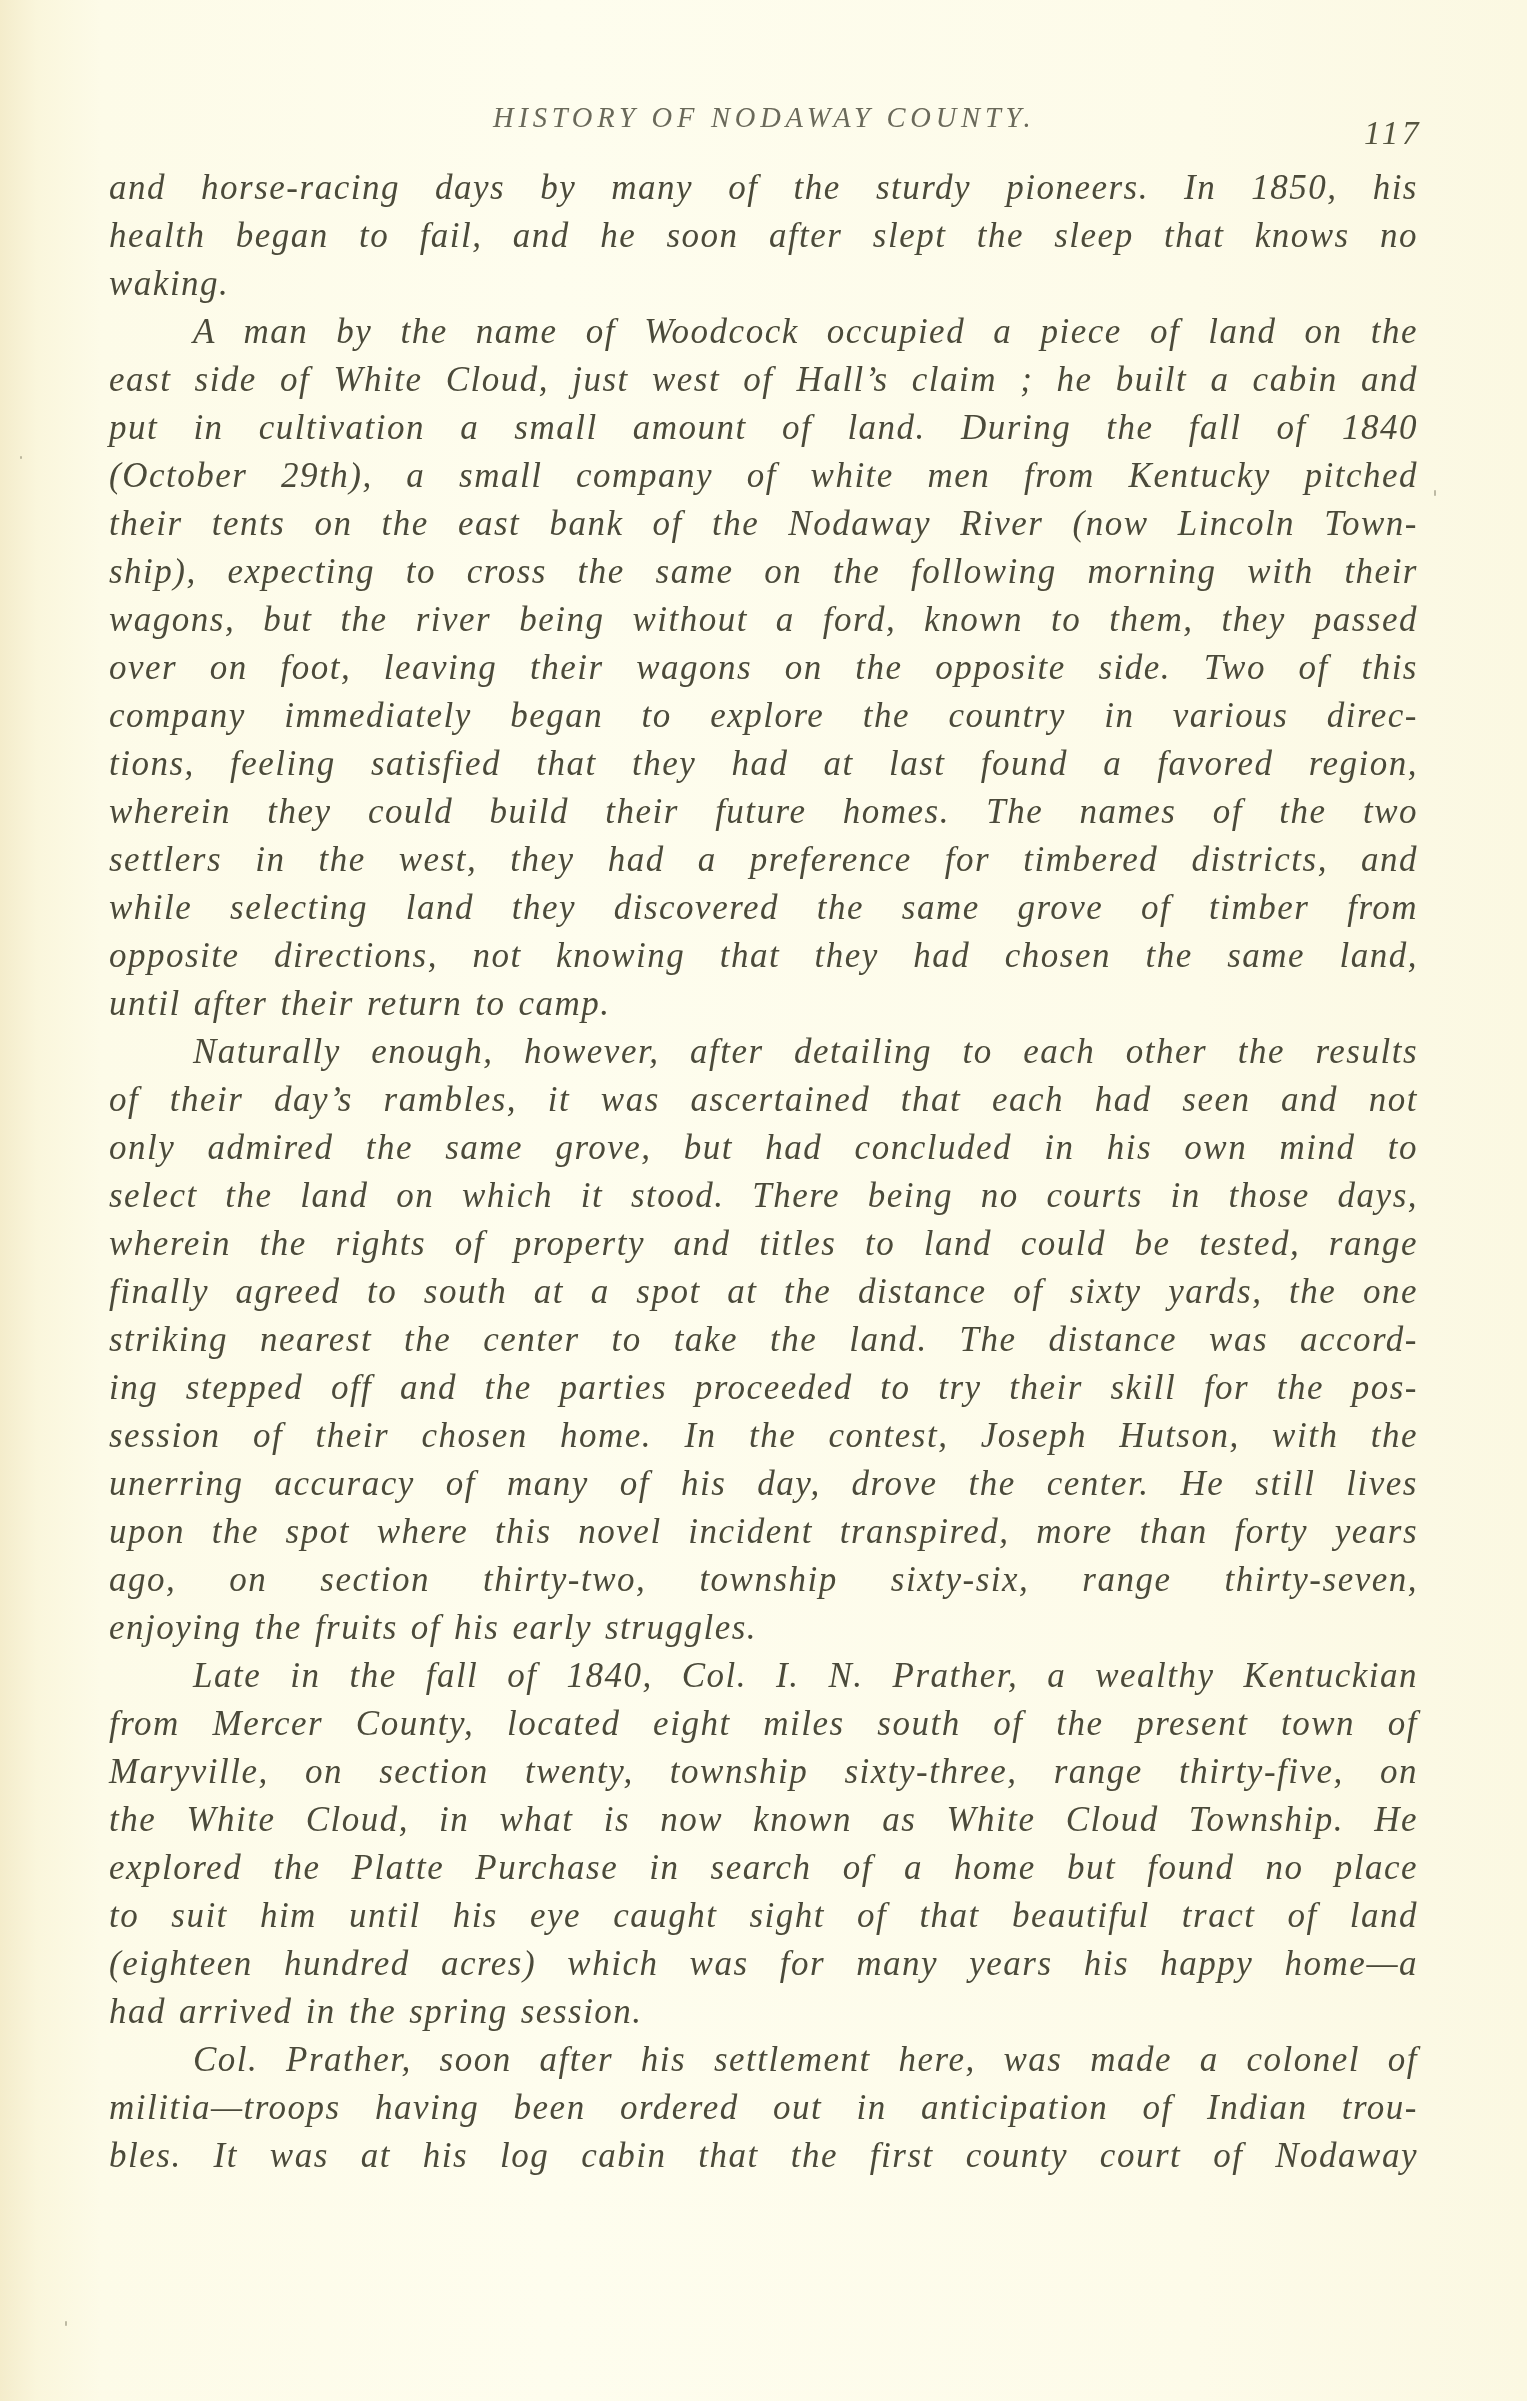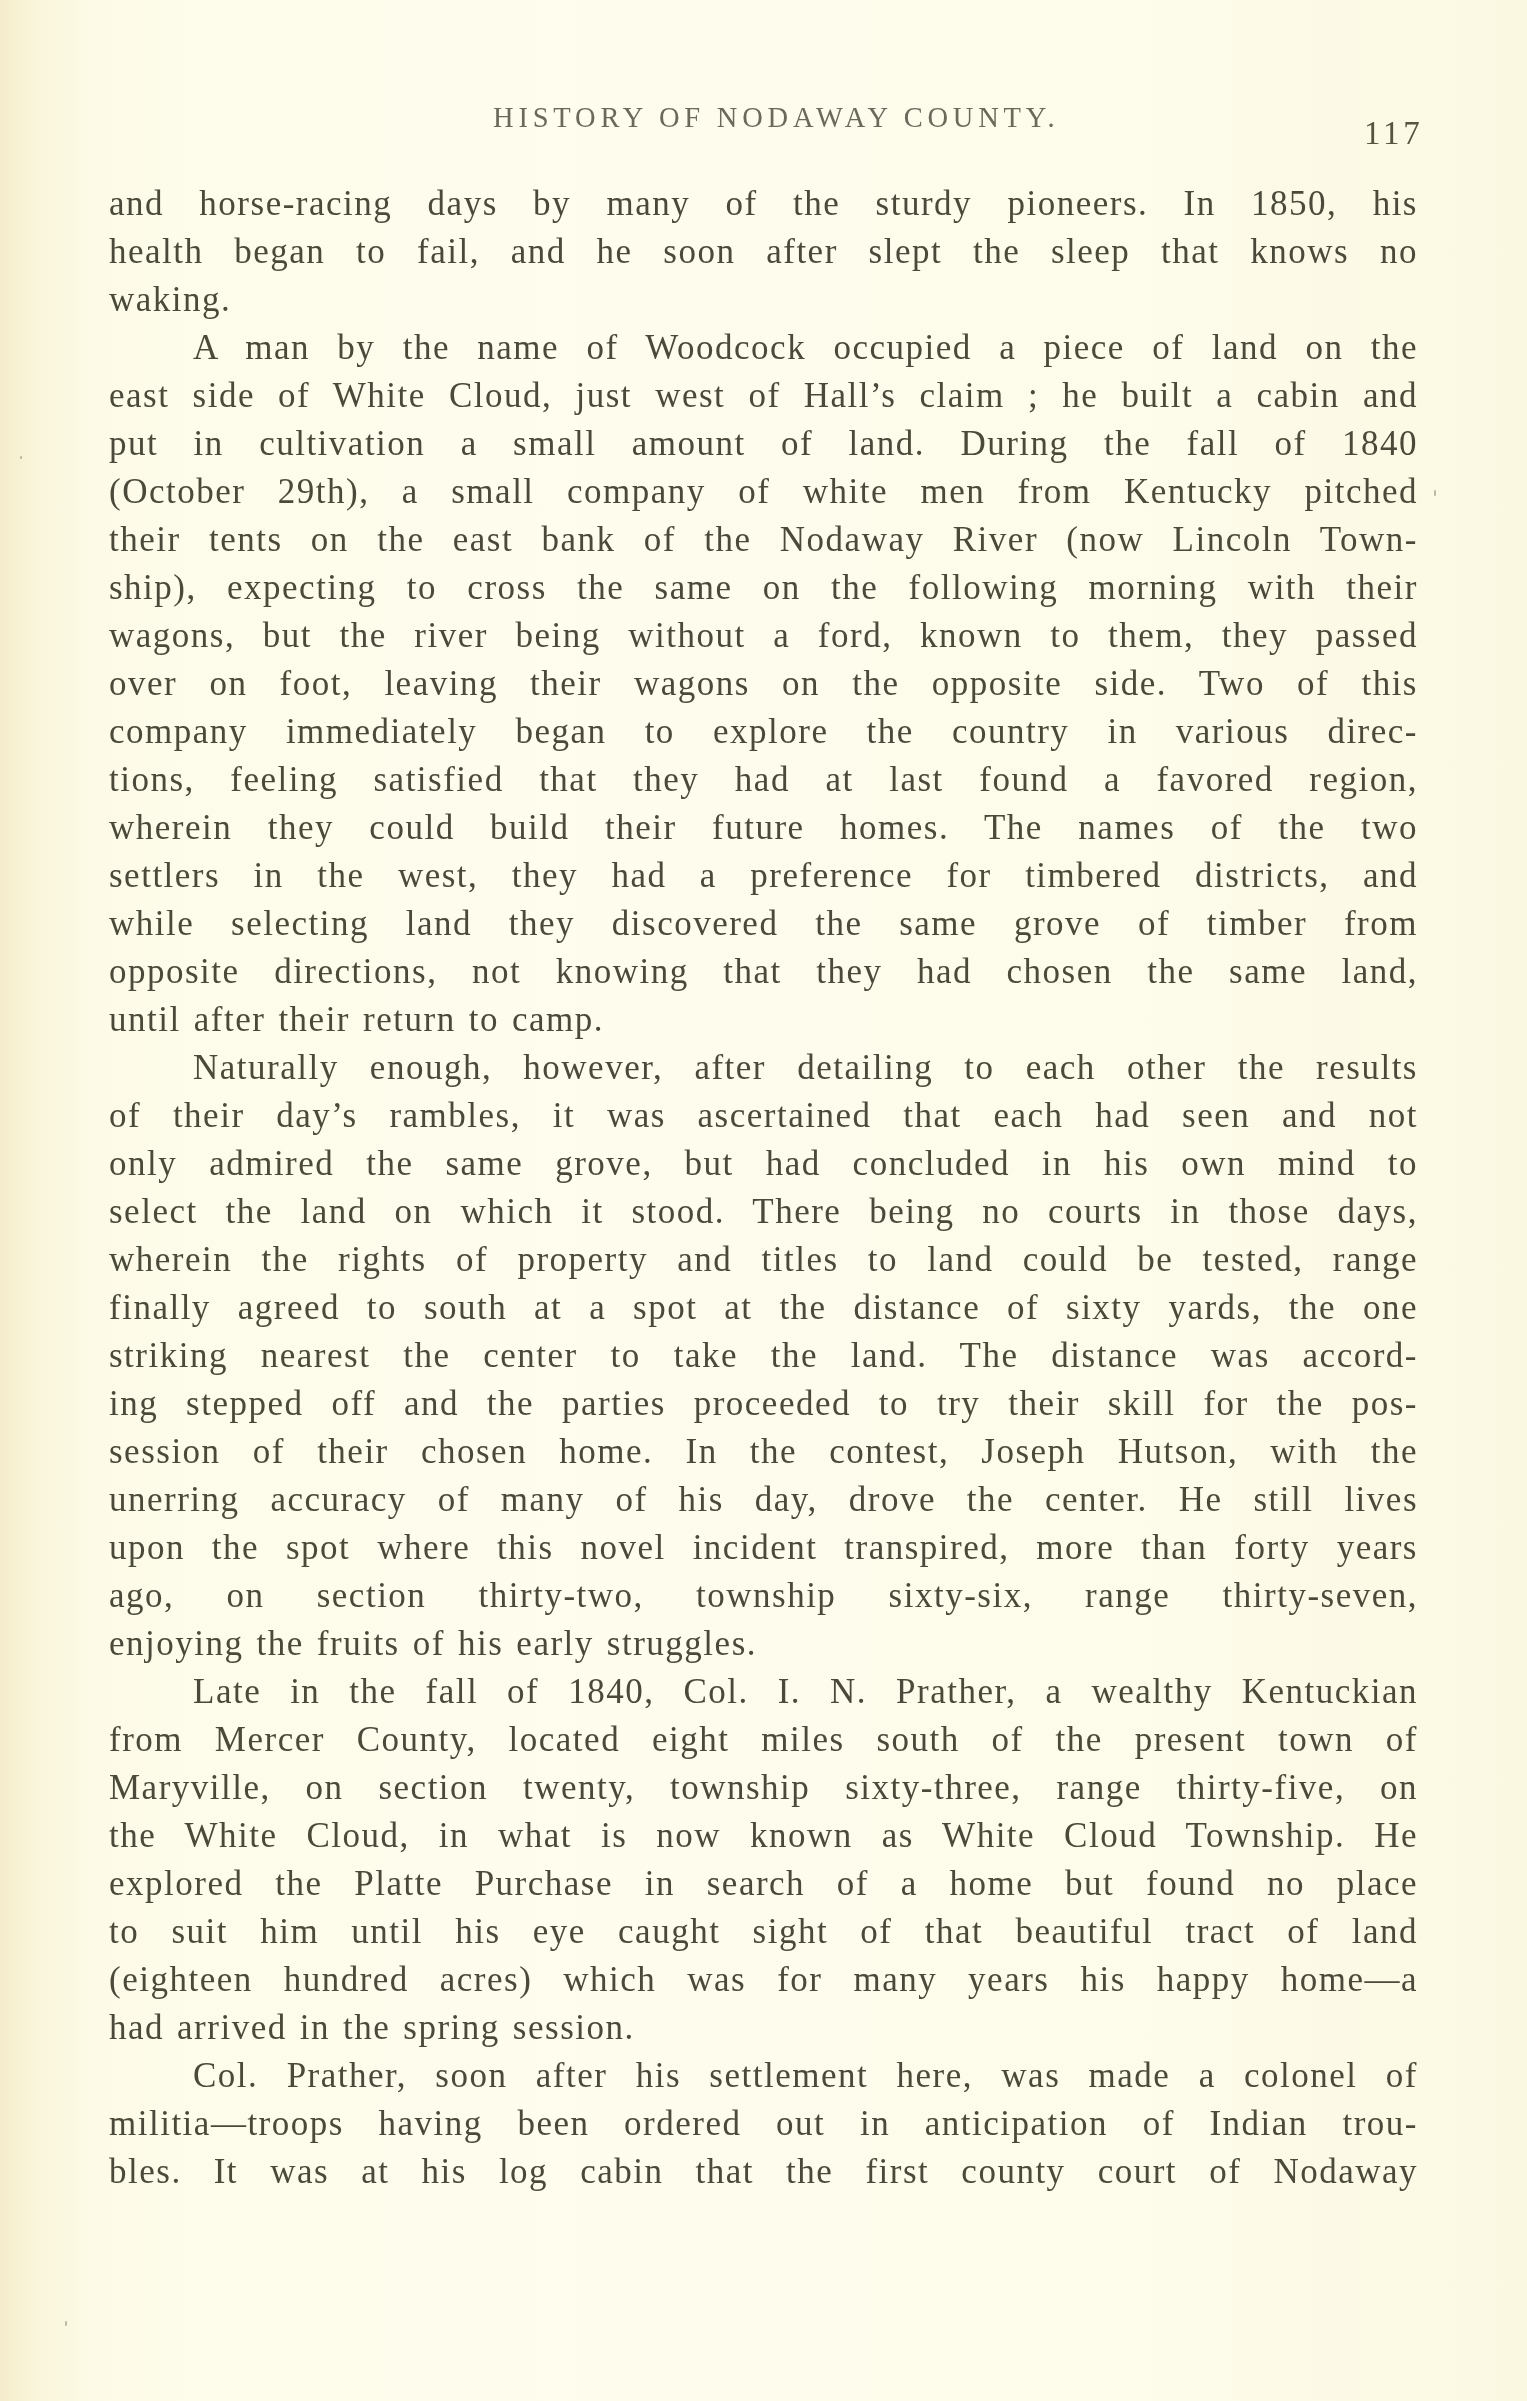--- a/index.html
+++ b/index.html
@@ -14,20 +14,21 @@
       background: linear-gradient(to right, #f4eccb 0px, #faf6dc 37px, #fdfbe8 101px, #fefdee 551px, #fdfbe9 1195px, #fbf8e2 1527px);
       font-family: "Liberation Serif", "DejaVu Serif", serif;
       color: #4b4a3a;
     }
     .page {
       position: absolute;
       left: 0;
       top: 0;
       width: 1527px;
       height: 2401px;
+      font-style: italic;
     }
     .running-head {
       position: absolute;
       top: 99px;
       left: 0;
       width: 1527px;
       height: 37px;
     }
     .running-title {
       position: absolute;
@@ -45,21 +46,21 @@
       top: 16px;
       font-size: 33px;
       letter-spacing: 3.7px;
       color: #55543f;
       line-height: 37px;
       white-space: nowrap;
     }
     .body-text {
       position: absolute;
       left: 109px;
-      top: 180px;
+      top: 164px;
       width: 1309px;
     }
     .line {
       display: block;
       height: 48px;
       line-height: 48px;
       font-size: 35px;
       letter-spacing: 1.5px;
       word-spacing: 2.8px;
       text-align: justify;

